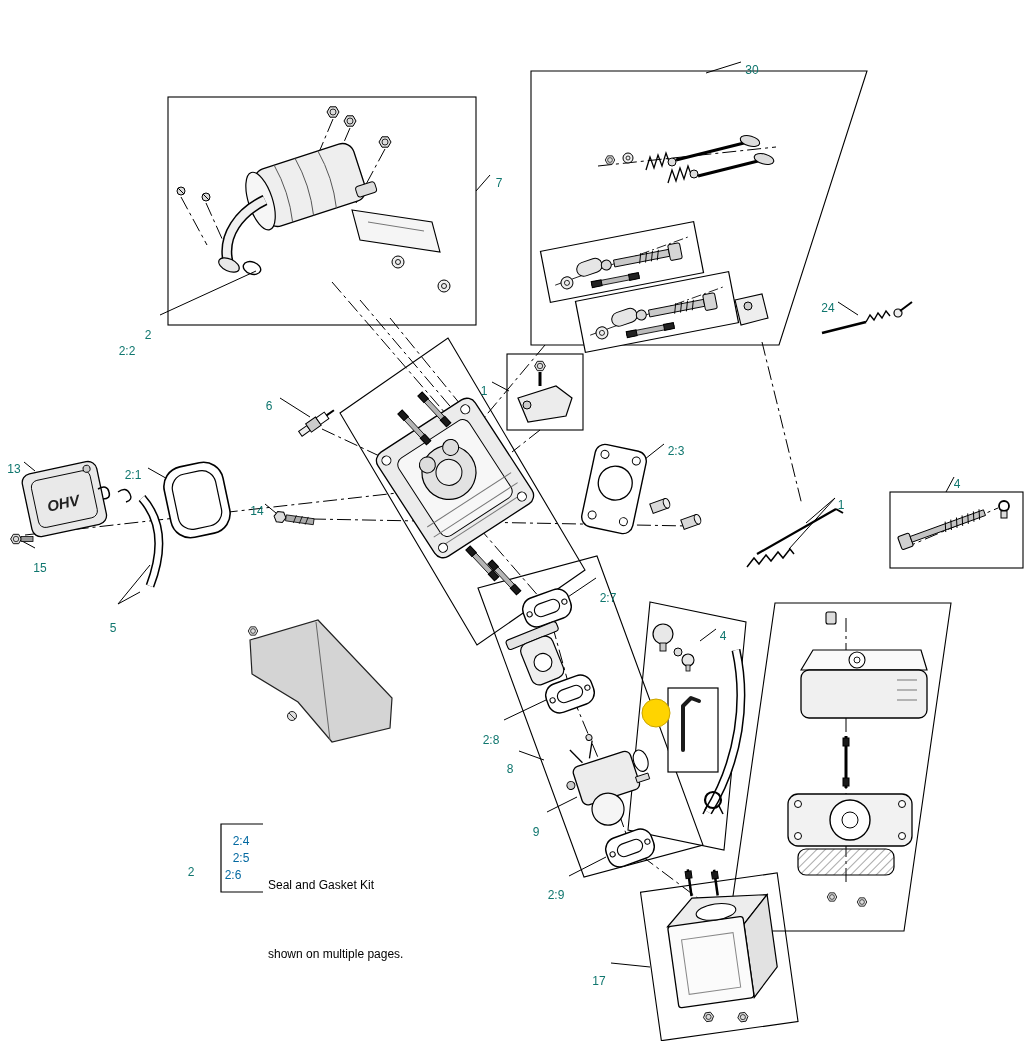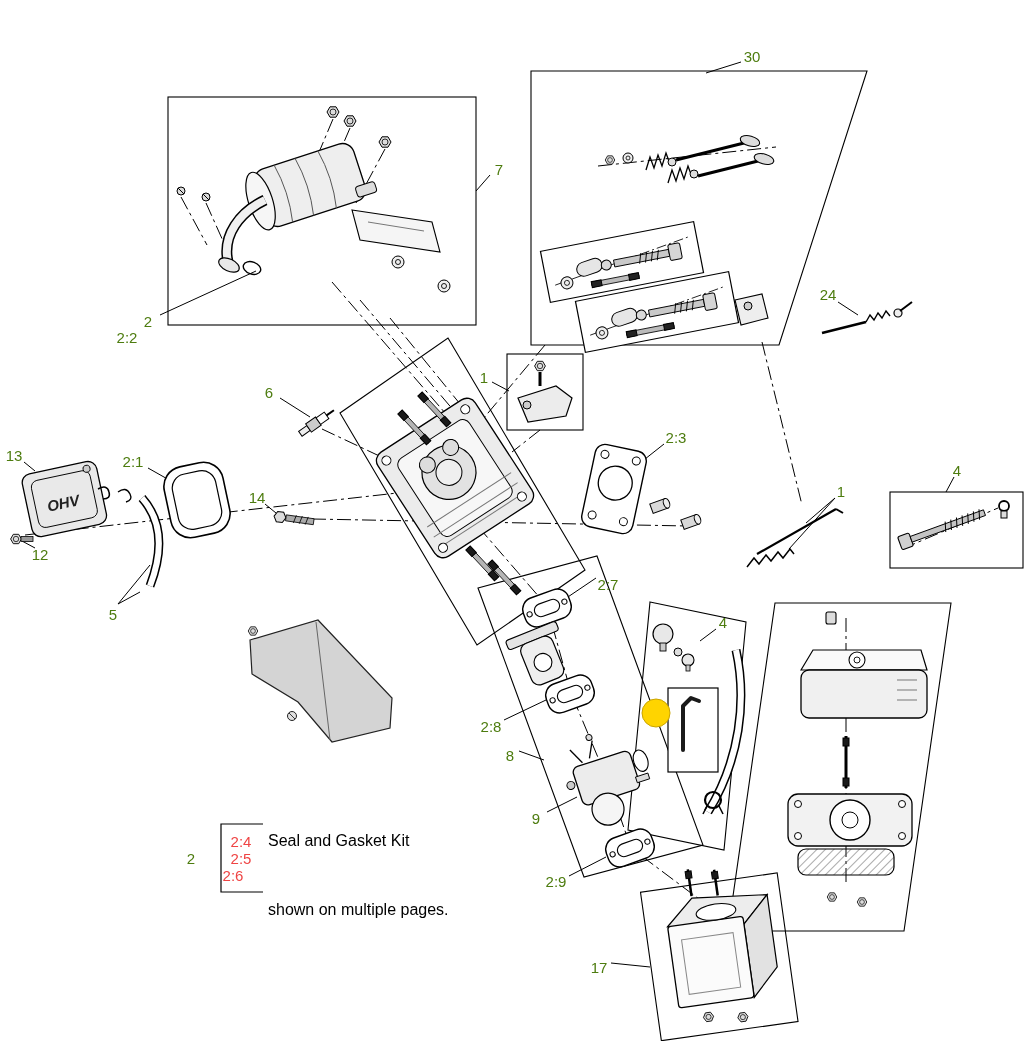--- a/index.html
+++ b/index.html
@@ -1,29 +1,29 @@
 <!DOCTYPE html>
 <html><head>
 <meta charset="utf-8">
 <style>
   * { margin:0; padding:0; box-sizing:border-box; }
   html,body { background:#ffffff; font-family:"Liberation Sans", sans-serif; }
   .stage { position:relative; width:1024px; height:1041px; background:#fff; overflow:hidden; }
   .artwork { position:absolute; left:0; top:0; }
   .callout {
     position:absolute; transform:translate(-50%,-50%);
-    font-size:15px; line-height:1; color:#4d7c0f; white-space:nowrap; cursor:pointer;
+    font-size:12px; line-height:1; color:#0f766e; white-space:nowrap; cursor:pointer;margin-top:14px;
   }
   .note-item {
     position:absolute; transform:translate(-50%,-50%);
-    font-size:15px; color:#ef4444; white-space:nowrap;
+    font-size:12px; color:#0369a1; white-space:nowrap;
   }
   .note-line {
     position:absolute; transform:translateY(-50%);
-    font-size:16px; color:#000; white-space:nowrap;
+    font-size:12px; color:#000; white-space:nowrap;margin-top:44px;
   }
 </style>
 </head>
 <body>
 
 <div class="stage">
 
 <svg class="artwork" width="1024" height="1041" viewBox="0 0 1024 1041">
   <defs>
     <pattern id="hatch" width="6" height="6" patternUnits="userSpaceOnUse" patternTransform="rotate(45)">
@@ -377,21 +377,21 @@
 <div class="callout" style="left:148px;top:321px">2</div>
 <div class="callout" style="left:127px;top:337px">2:2</div>
 <div class="callout" style="left:484px;top:377px">1</div>
 <div class="callout" style="left:676px;top:437px">2:3</div>
 <div class="callout" style="left:269px;top:392px">6</div>
 <div class="callout" style="left:957px;top:470px">4</div>
 <div class="callout" style="left:841px;top:491px">1</div>
 <div class="callout" style="left:14px;top:455px">13</div>
 <div class="callout" style="left:133px;top:461px">2:1</div>
 <div class="callout" style="left:257px;top:497px">14</div>
-<div class="callout" style="left:40px;top:554px">12</div>
+<div class="callout" style="left:40px;top:554px">15</div>
 <div class="callout" style="left:113px;top:614px">5</div>
 <div class="callout" style="left:608px;top:584px">2:7</div>
 <div class="callout" style="left:723px;top:622px">4</div>
 <div class="callout" style="left:491px;top:726px">2:8</div>
 <div class="callout" style="left:510px;top:755px">8</div>
 <div class="callout" style="left:536px;top:818px">9</div>
 <div class="callout" style="left:556px;top:881px">2:9</div>
 <div class="callout" style="left:599px;top:967px">17</div>
 <div class="callout" style="left:191px;top:858px">2</div>
 

